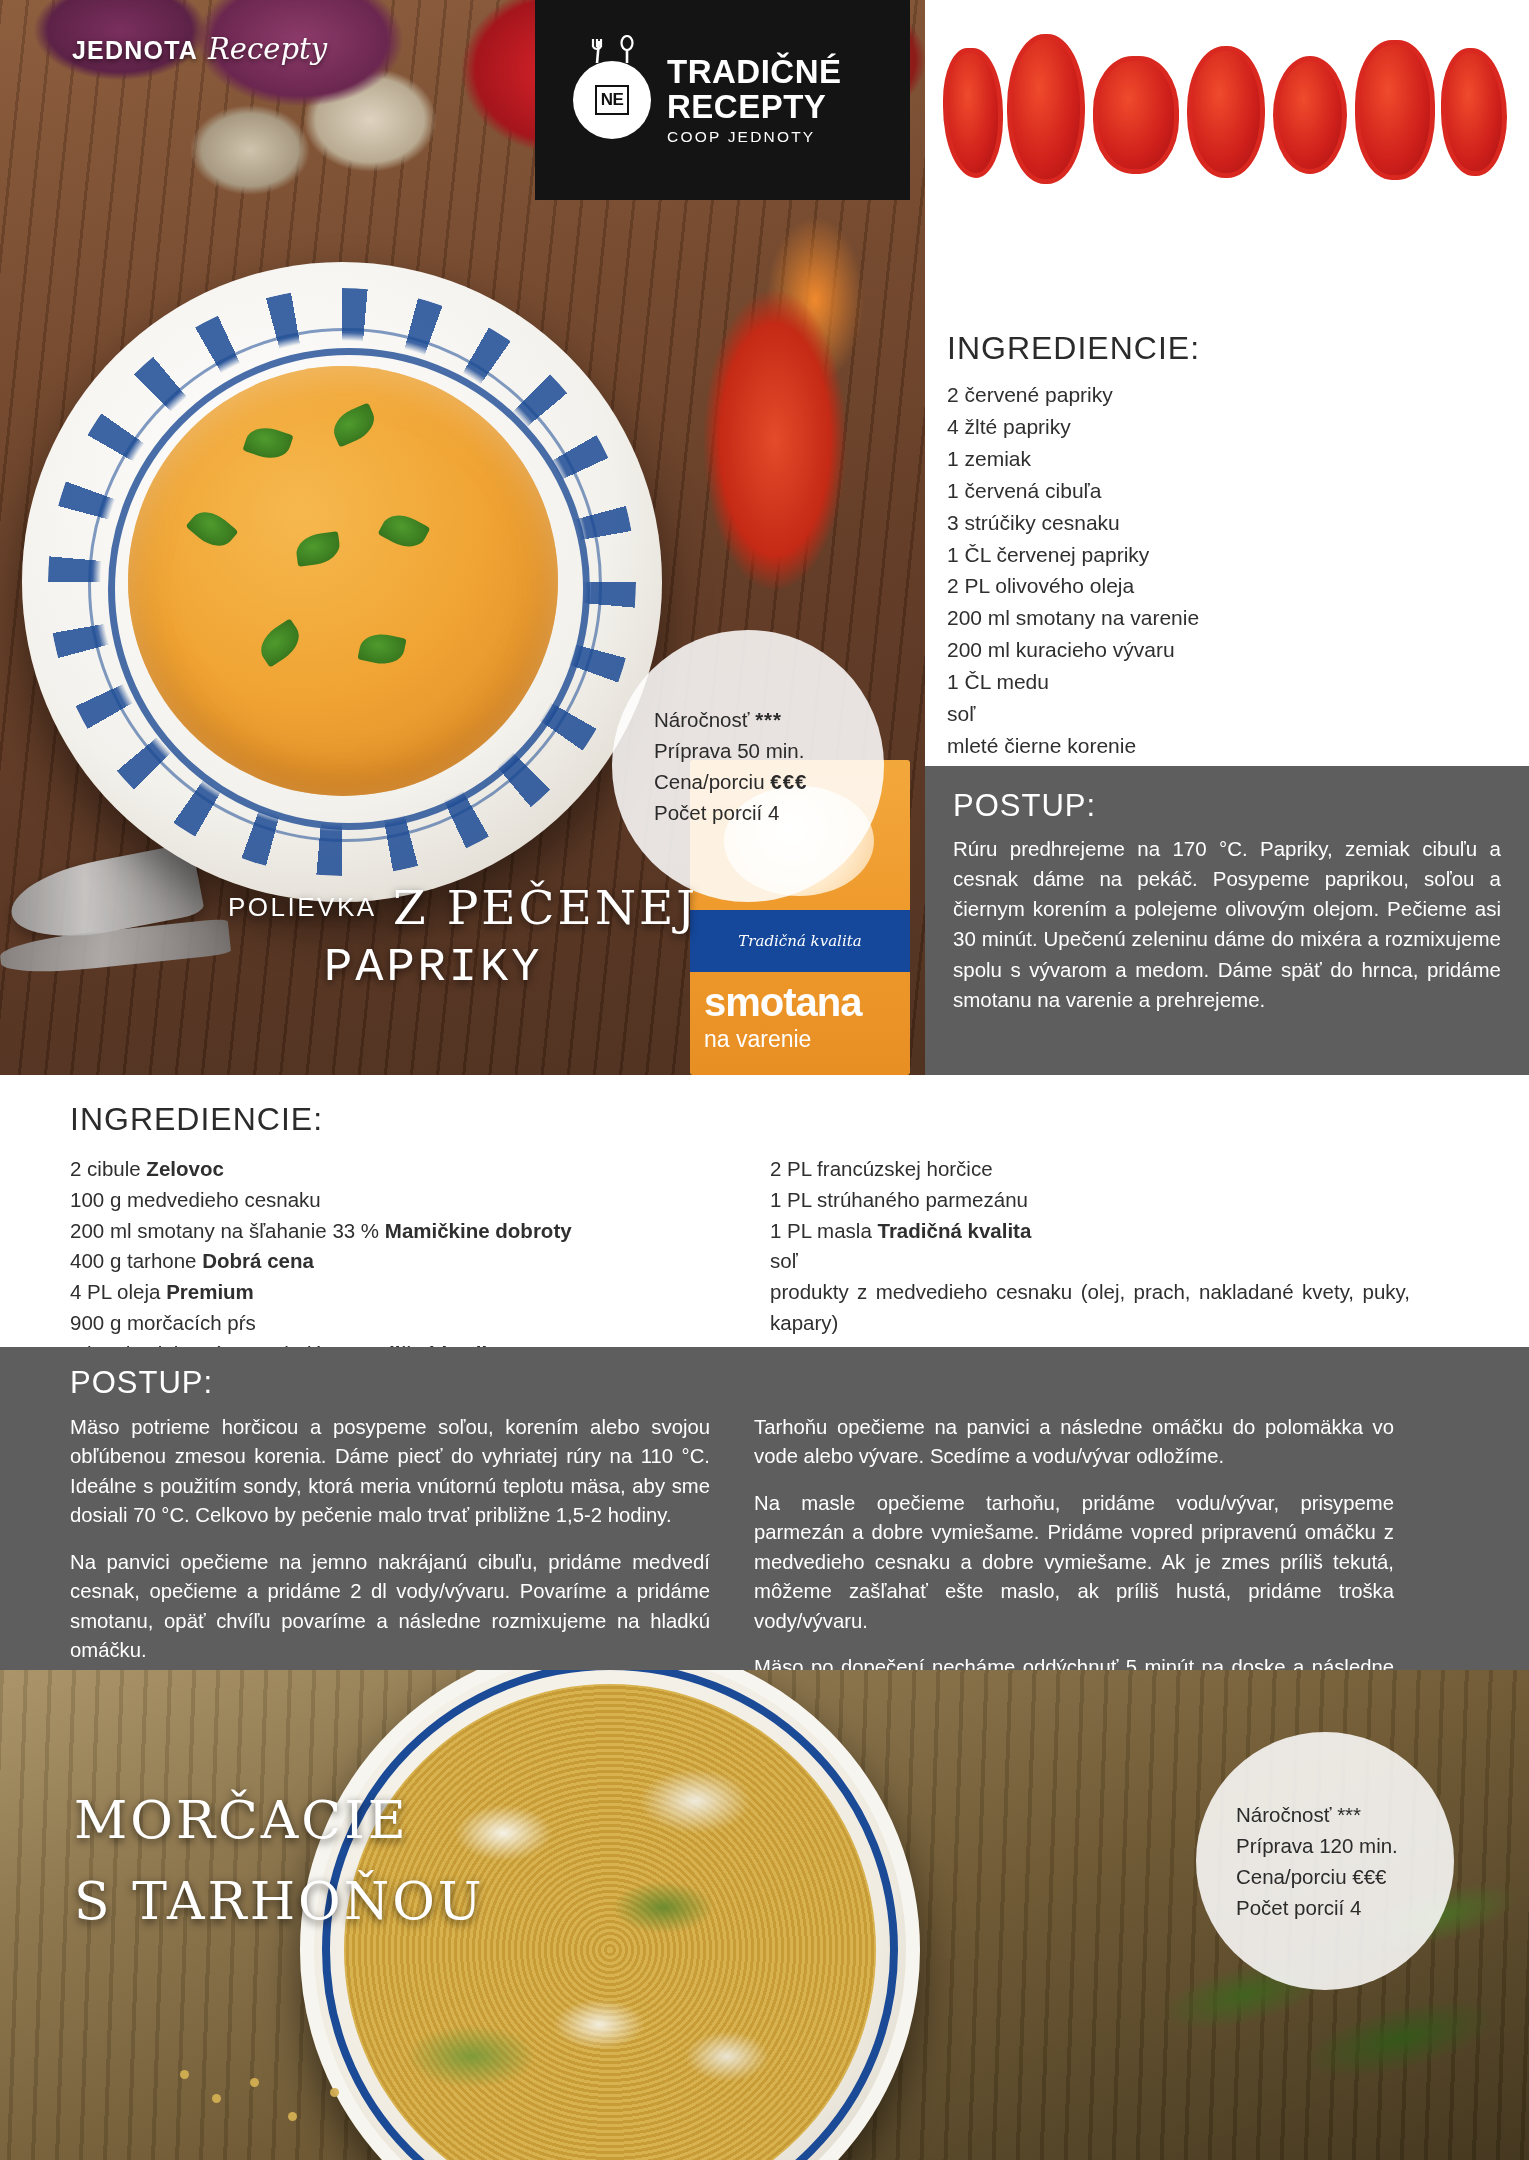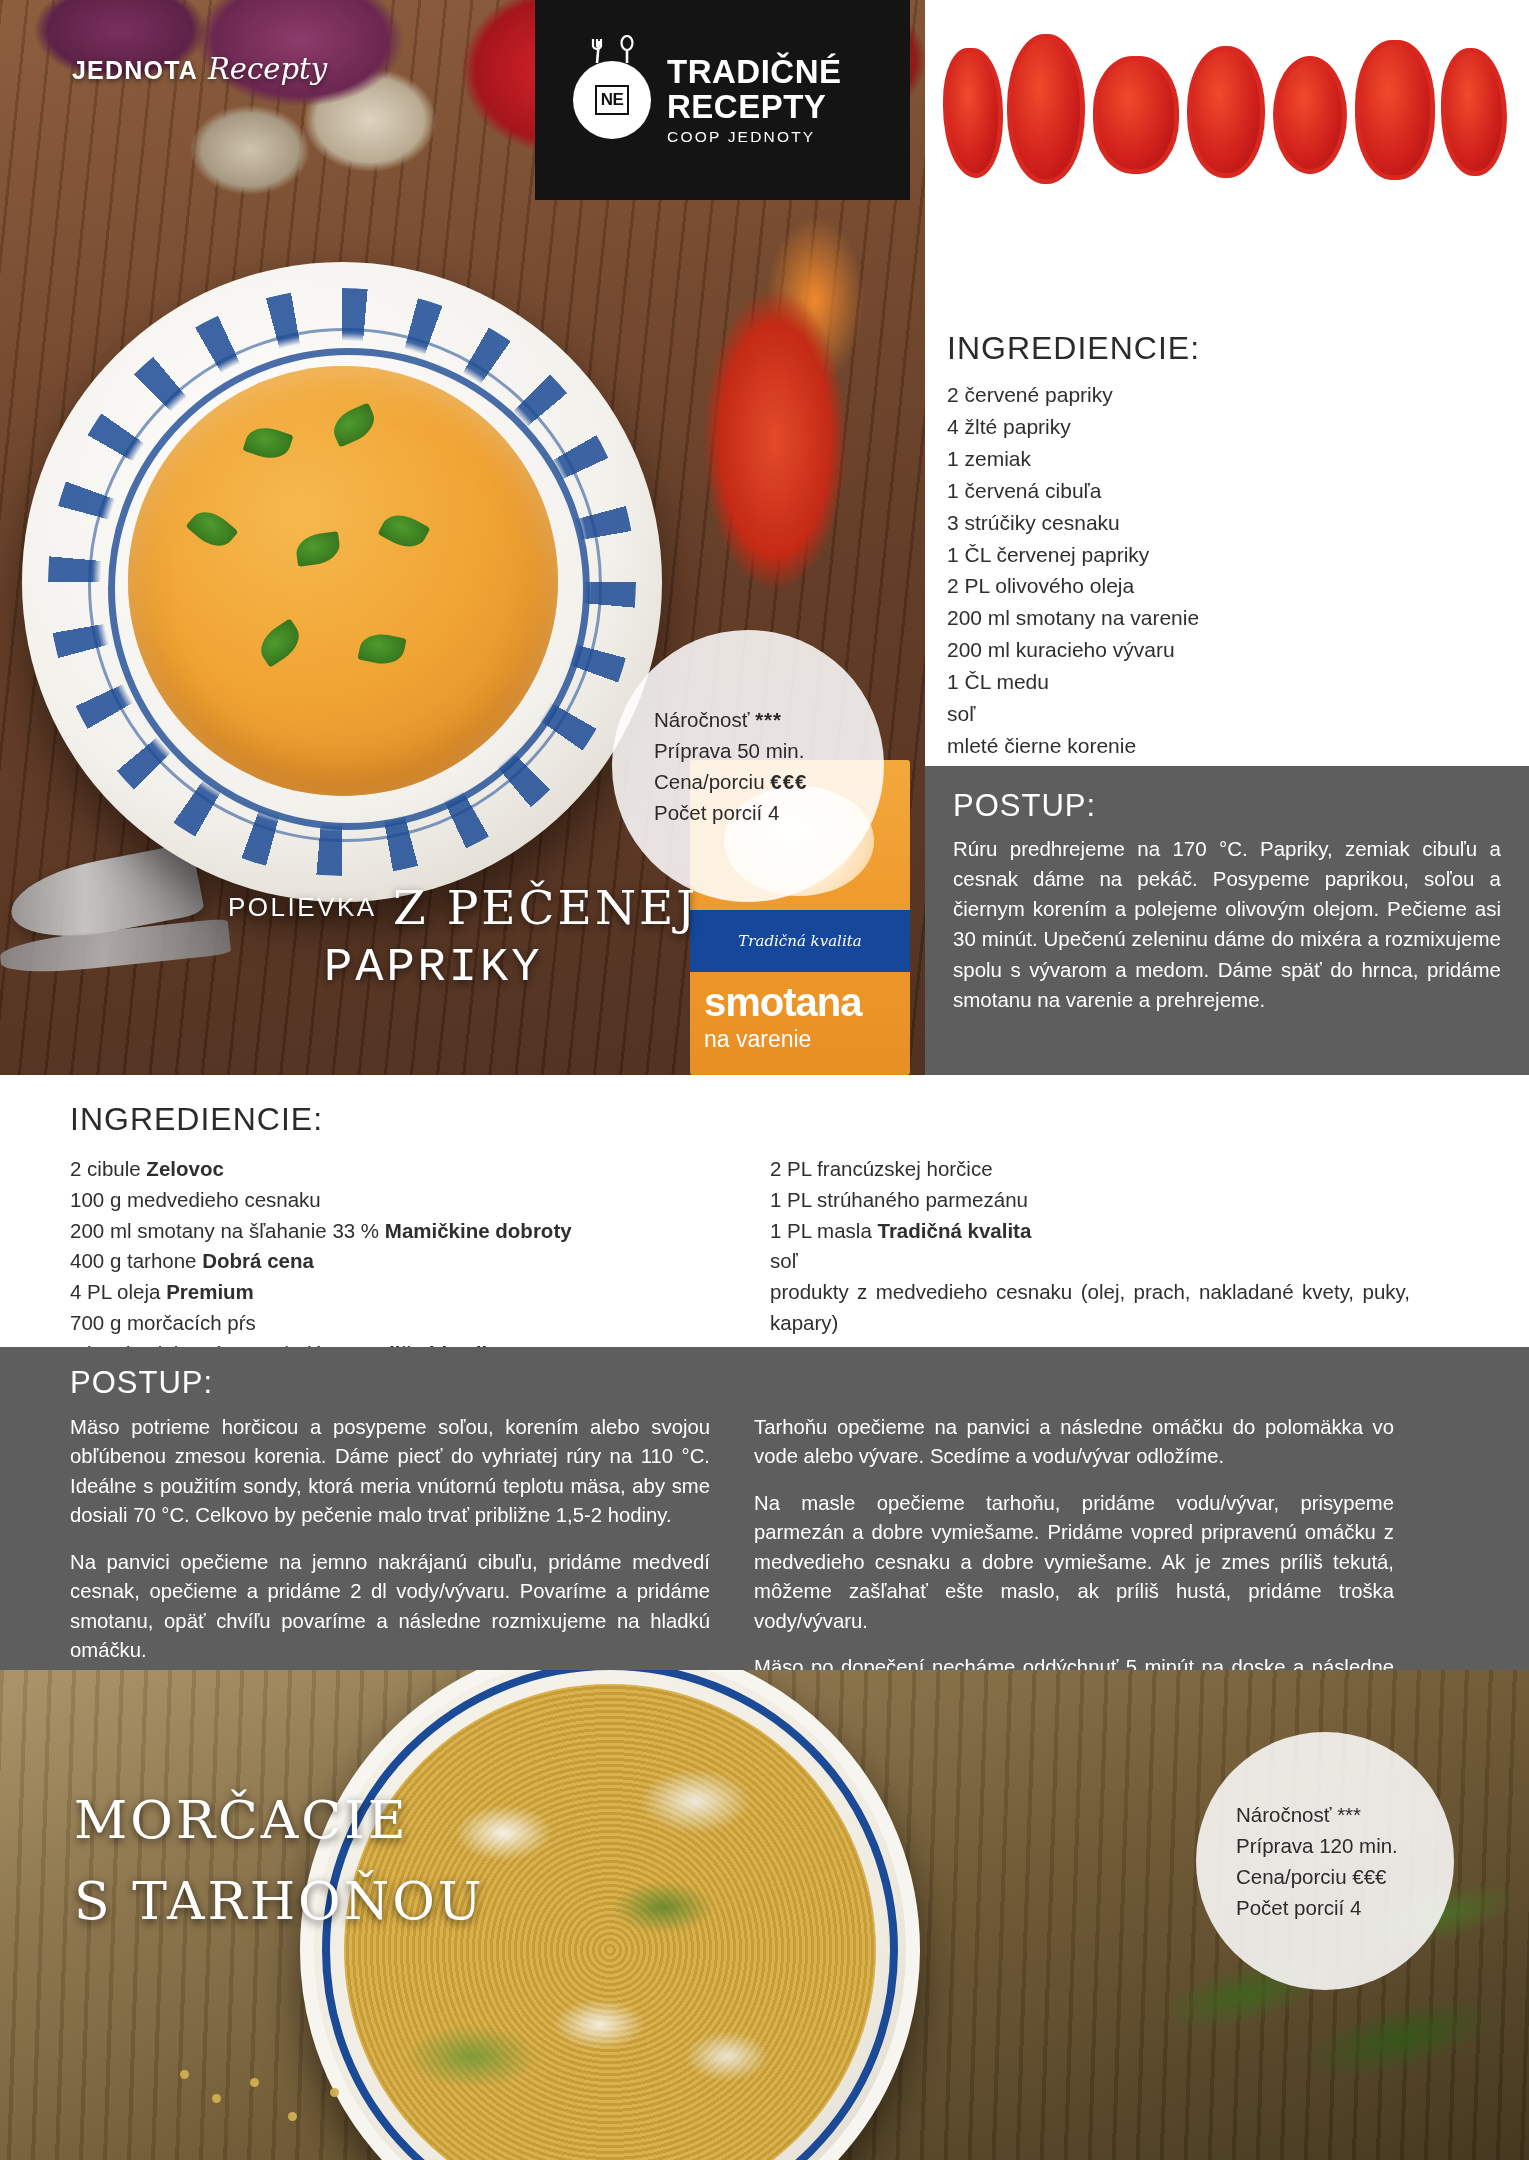--- a/index.html
+++ b/index.html
@@ -141,21 +141,21 @@
     padding-left: 42px;
     box-sizing: border-box;
     font-size: 20.5px;
     line-height: 1.52;
   }
   .info-badge .bold-stars { font-weight: bold; letter-spacing: 1px; }
 
   
   .brand {
     position: absolute;
-    left: 72px; top: 52px;
+    left: 72px; top: 32px;
     display: flex;
     align-items: baseline;
     gap: 10px;
     color: #ffffff;
     text-shadow: 0 2px 5px rgba(0,0,0,0.55);
   }
   .brand .jednota {
     font-size: 25px;
     font-weight: bold;
     letter-spacing: 1.2px;
@@ -593,21 +593,21 @@
 
 <div class="mid-section">
   <div class="mid-title">INGREDIENCIE:</div>
   <div class="mid-cols">
     <div class="mid-col" id="ing-col1">
         <div>2 cibule <b>Zelovoc</b></div>
         <div>100 g medvedieho cesnaku</div>
         <div>200 ml smotany na šľahanie 33 % <b>Mamičkine dobroty</b></div>
         <div>400 g tarhone <b>Dobrá cena</b></div>
         <div>4 PL oleja <b>Premium</b></div>
-        <div>700 g morčacích pŕs</div>
+        <div>900 g morčacích pŕs</div>
         <div>1 l vody alebo vývaru z bujónu <b>Tradičná kvalita</b></div>
       </div>
     <div class="mid-col" id="ing-col2">
         <div>2 PL francúzskej horčice</div>
         <div>1 PL strúhaného parmezánu</div>
         <div>1 PL masla <b>Tradičná kvalita</b></div>
         <div>soľ</div>
         <div class="just">produkty z medvedieho cesnaku (olej, prach, nakladané kvety, puky, kapary)</div>
       </div>
   </div>

